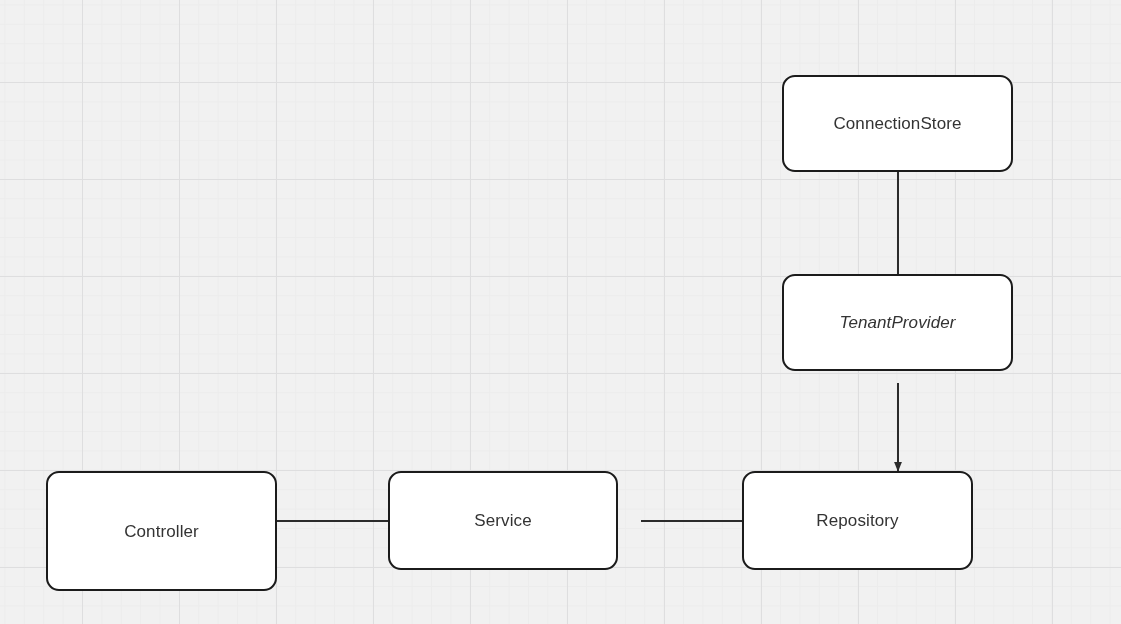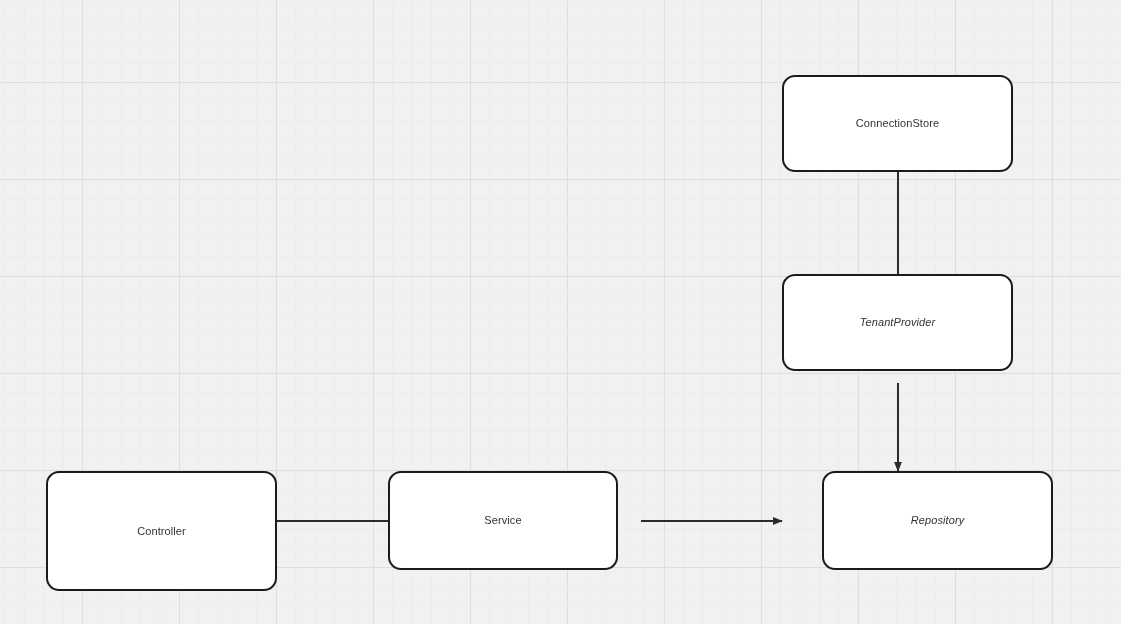--- a/index.html
+++ b/index.html
@@ -51,21 +51,21 @@
     border: 2px solid #1b1b1b;
     border-radius: 13px;
     display: flex;
     align-items: center;
     justify-content: center;
     z-index: 2;
   }
 
   .node-label {
     font-family: "Liberation Sans", sans-serif;
-    font-size: 11px;
+    font-size: 17px;
     line-height: 1;
     color: #333333;
     letter-spacing: 0.1px;
     white-space: nowrap;
     user-select: none;
   }
 </style>
 </head>
 <body>
 
@@ -104,17 +104,17 @@
   </div>
 
   <div class="node" style="left:46px; top:471px; width:231px; height:120px;">
     <span class="node-label">Controller</span>
   </div>
 
   <div class="node" style="left:388px; top:471px; width:230px; height:99px;">
     <span class="node-label">Service</span>
   </div>
 
-  <div class="node" style="left:822px; top:471px; width:231px; height:99px;font-style:italic;">
+  <div class="node" style="left:742px; top:471px; width:231px; height:99px;">
     <span class="node-label">Repository</span>
   </div>
 
 </div>
 
 </body></html>

